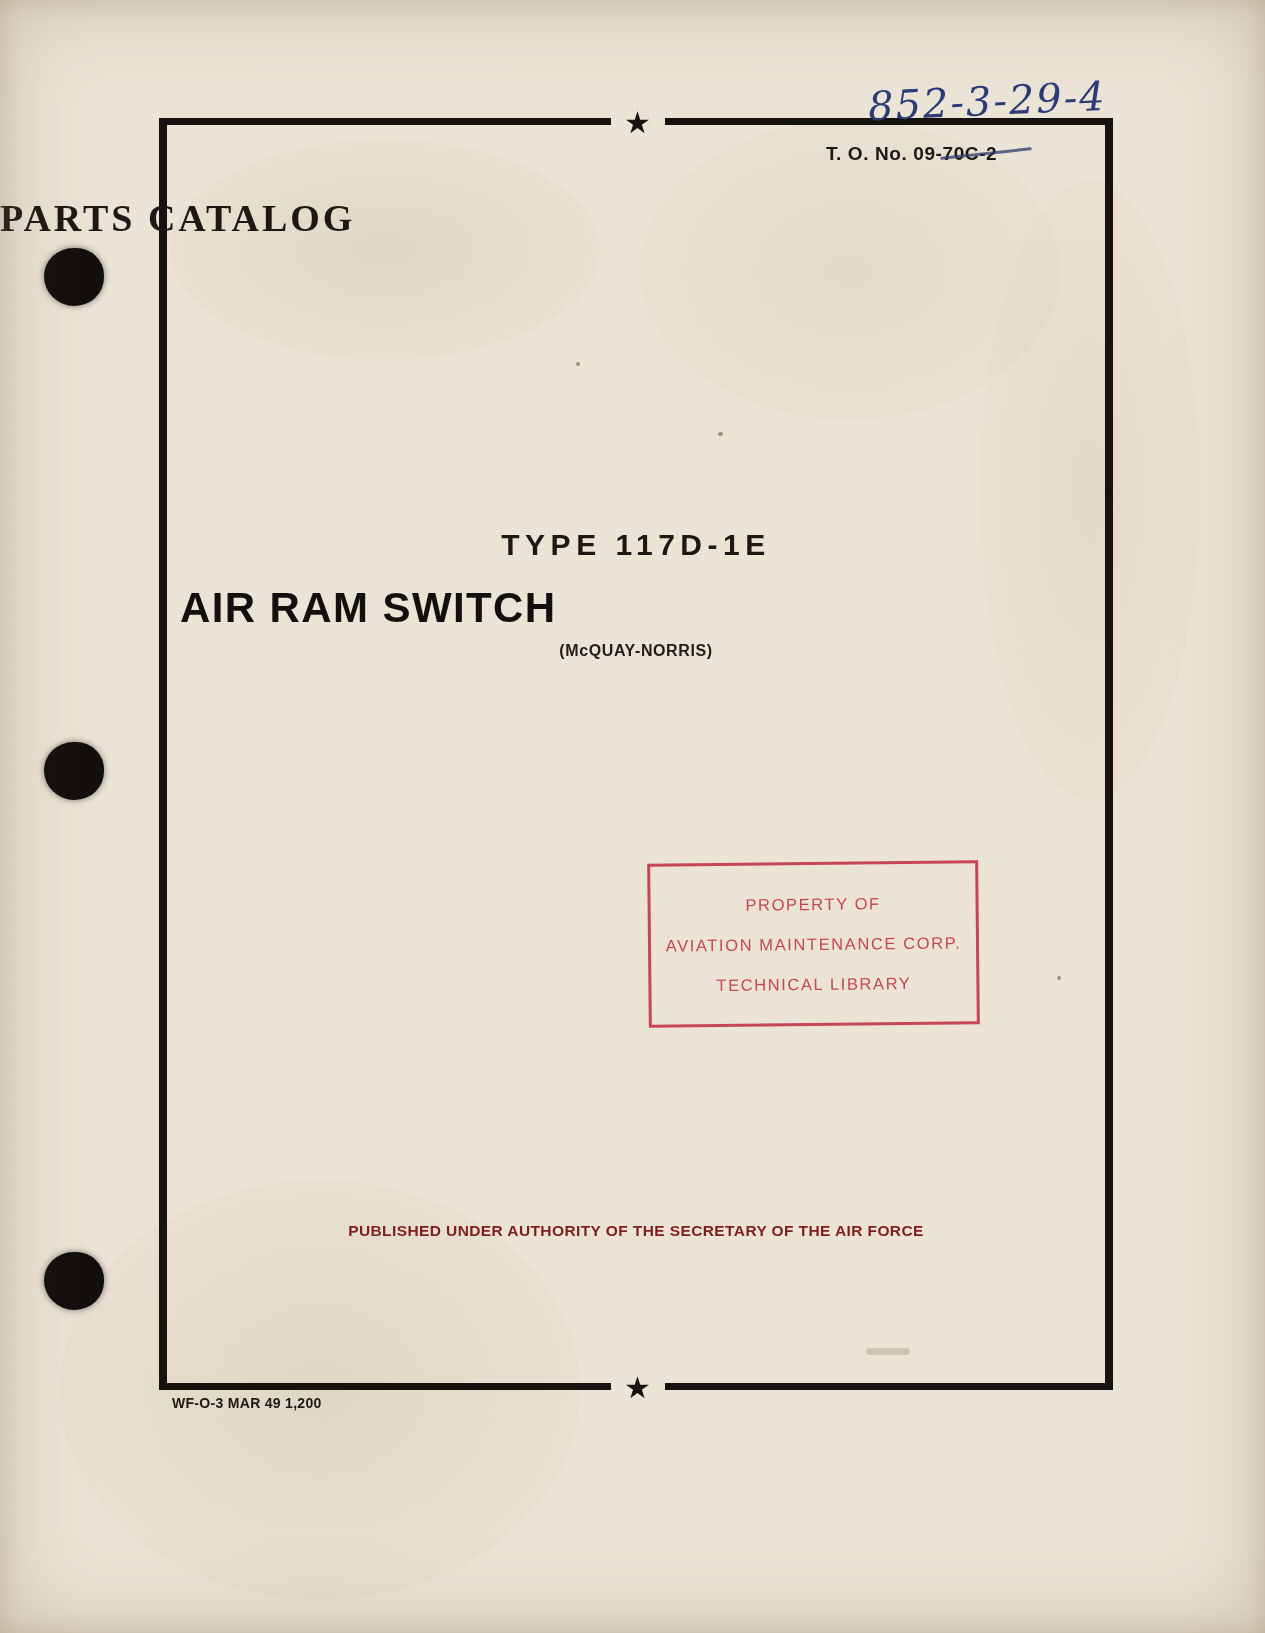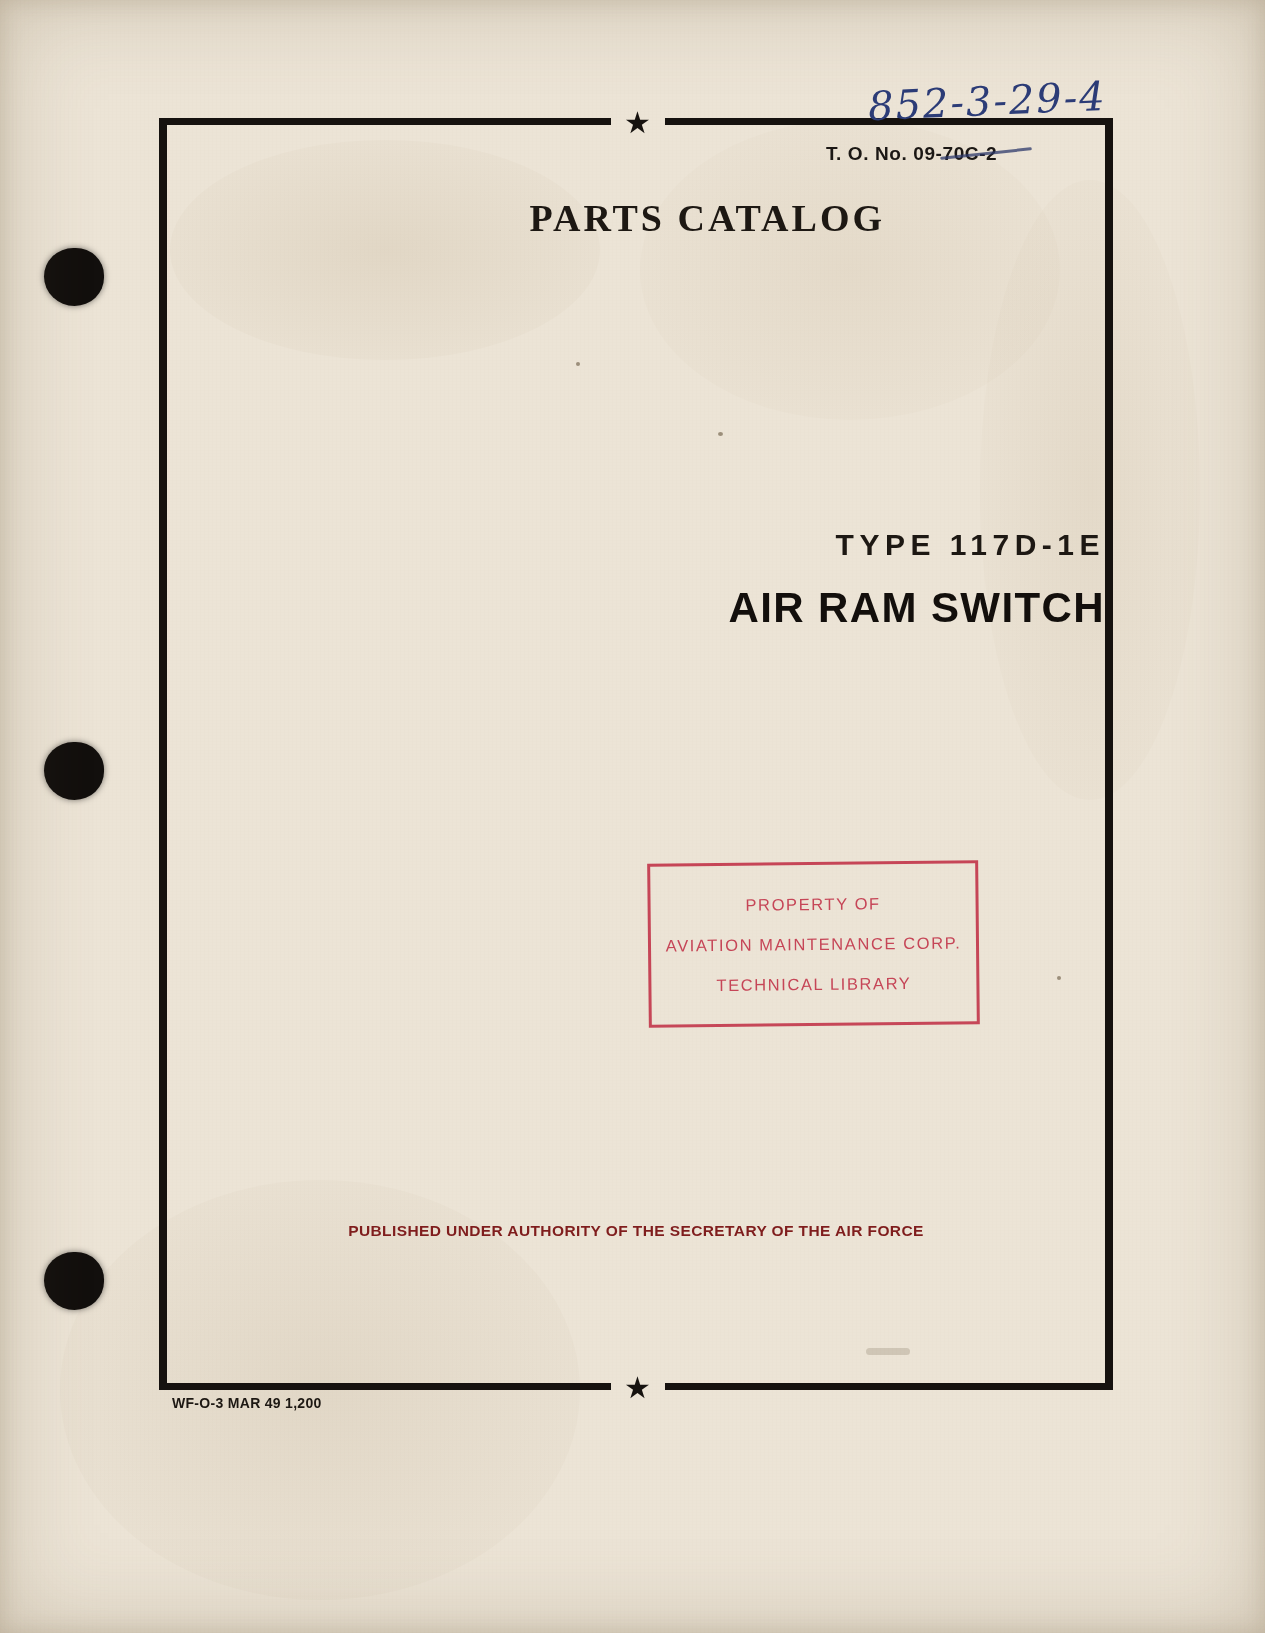--- a/index.html
+++ b/index.html
@@ -123,49 +123,50 @@
     font-size: 40px;
     letter-spacing: 2px;
     color: #2c3c77;
     transform: rotate(-2.5deg);
     white-space: nowrap;
   }
   .parts-catalog {
     position: absolute;
     left: 0; right: 0;
     top: 196px;
-    text-align: right;
+    text-align: left;
     padding-right: 380px;
     font-family: "Liberation Serif", serif;
     font-weight: bold;
     font-size: 38px;
     letter-spacing: 3px;
     color: #1d1813;
   }
   .type-line {
     position: absolute;
     left: 167px; right: 160px;
     top: 528px;
-    text-align: right;
+    text-align: center;
     font-family: "Liberation Sans", sans-serif;
     font-weight: bold;
     font-size: 30px;
     letter-spacing: 5.5px;
     color: #1d1813;
   }
   .main-title {
     position: absolute;
     left: 167px; right: 160px;
     top: 584px;
-    text-align: right;
+    text-align: left;
     font-family: "Liberation Sans", sans-serif;
     font-weight: bold;
     font-size: 42px;
     letter-spacing: 1.4px;
     color: #130f0c;
+    padding-left: 13px;
   }
   .maker {
     position: absolute;
     left: 167px; right: 160px;
     top: 642px;
     text-align: center;
     font-weight: bold;
     font-size: 16px;
     letter-spacing: 0.6px;
     color: #211c17;
@@ -262,20 +263,21 @@
 
   <div class="handwriting">852-3-29-4</div>
 
   <div class="to-number">T. O. No.  09-70C-2</div>
   <div class="to-strike"></div>
 
   <div class="parts-catalog">PARTS CATALOG</div>
 
   <div class="type-line">TYPE 117D-1E</div>
   <div class="main-title">AIR RAM SWITCH</div>
+  <div class="maker">(McQUAY-NORRIS)</div>
 
   <div class="stamp">
     <div class="stamp-inner">
       <div class="stamp-line">PROPERTY OF</div>
       <div class="stamp-line">AVIATION MAINTENANCE CORP.</div>
       <div class="stamp-line">TECHNICAL LIBRARY</div>
     </div>
   </div>
 
   <div class="authority">PUBLISHED UNDER AUTHORITY OF THE SECRETARY OF THE AIR FORCE</div>

